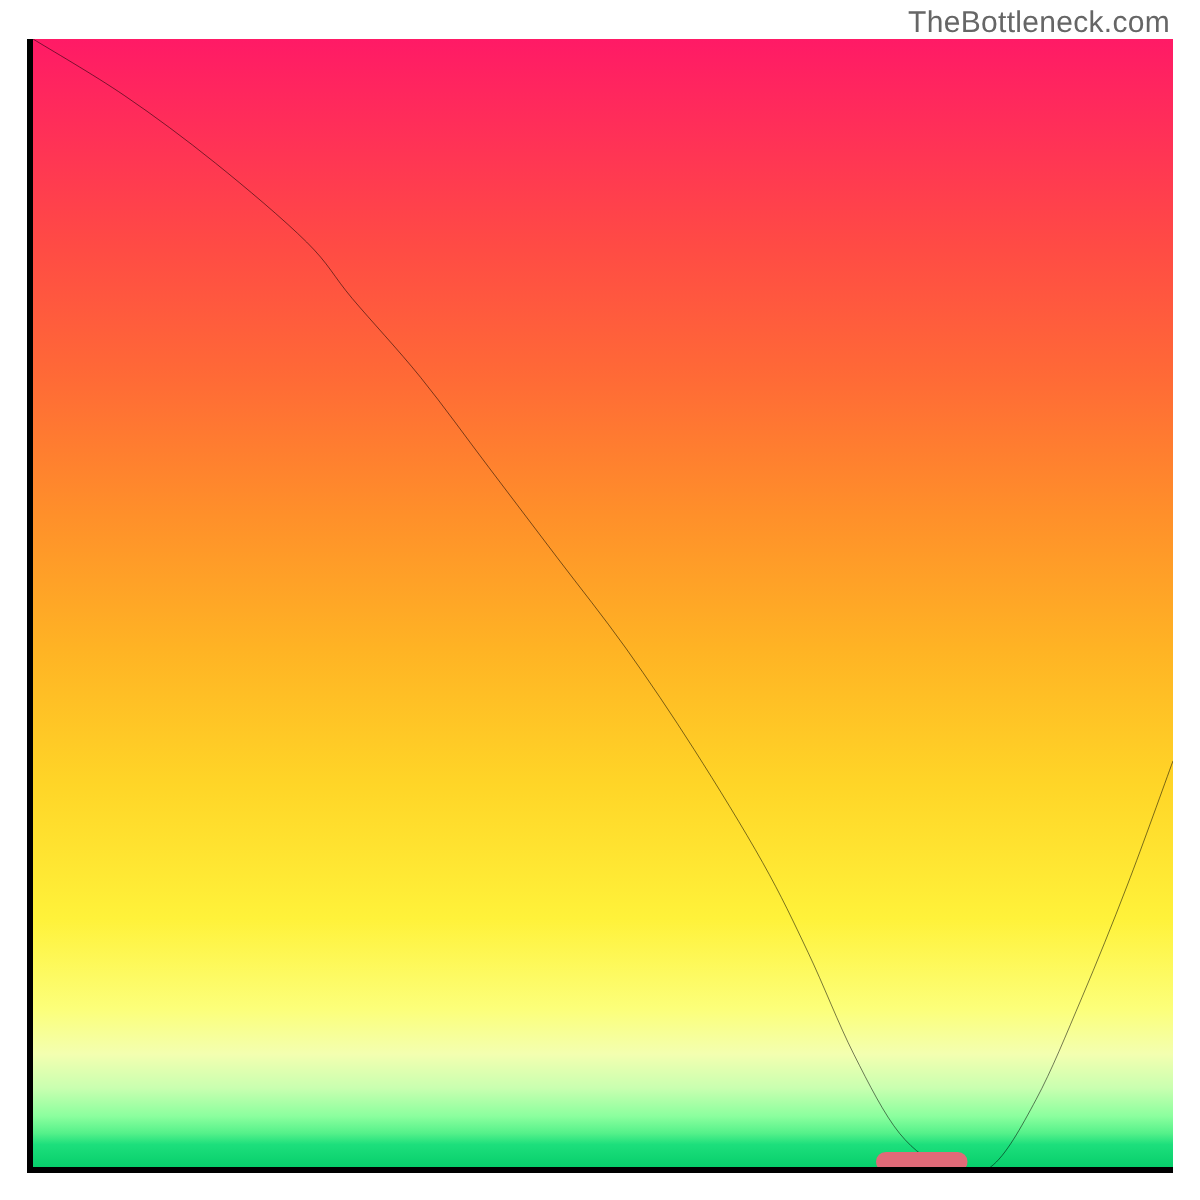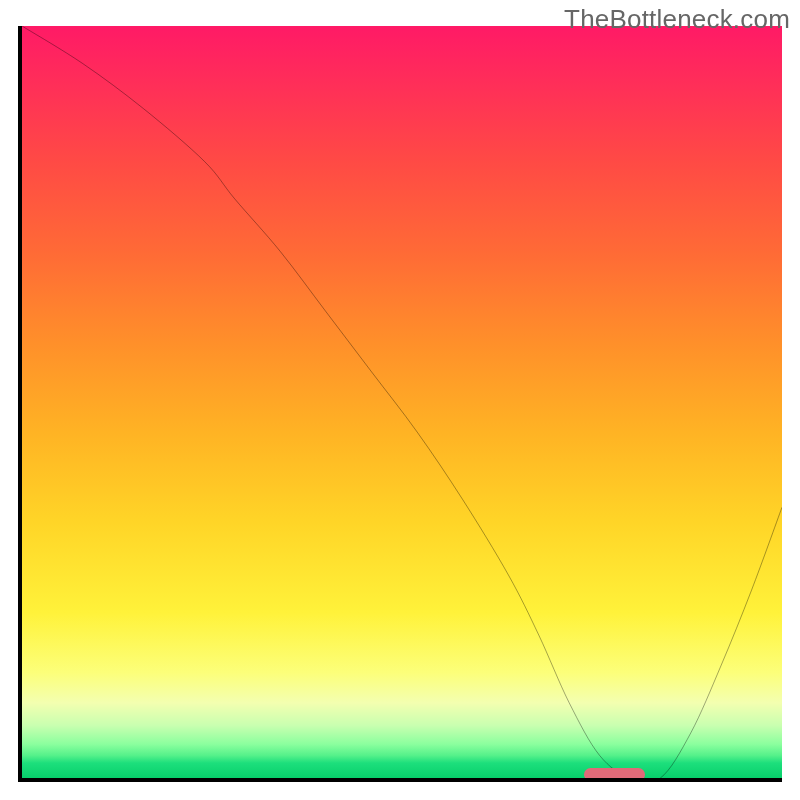--- a/index.html
+++ b/index.html
@@ -11,23 +11,23 @@
     font-family: Arial, Helvetica, sans-serif;
   }
   .chart-wrapper {
     position: relative;
     width: 800px;
     height: 800px;
   }
   .watermark {
     position: absolute;
     top: 4px;
-    right: 10px;
+    right: 20px;
     color: #666666;
-    font-size: 26px;
+    font-size: 20px;
     font-weight: 500;
     letter-spacing: 0.2px;
     z-index: 50;
   }
   .plot-area {
     position: absolute;
     left: 18px;
     top: 26px;
     width: 764px;
     height: 756px;

